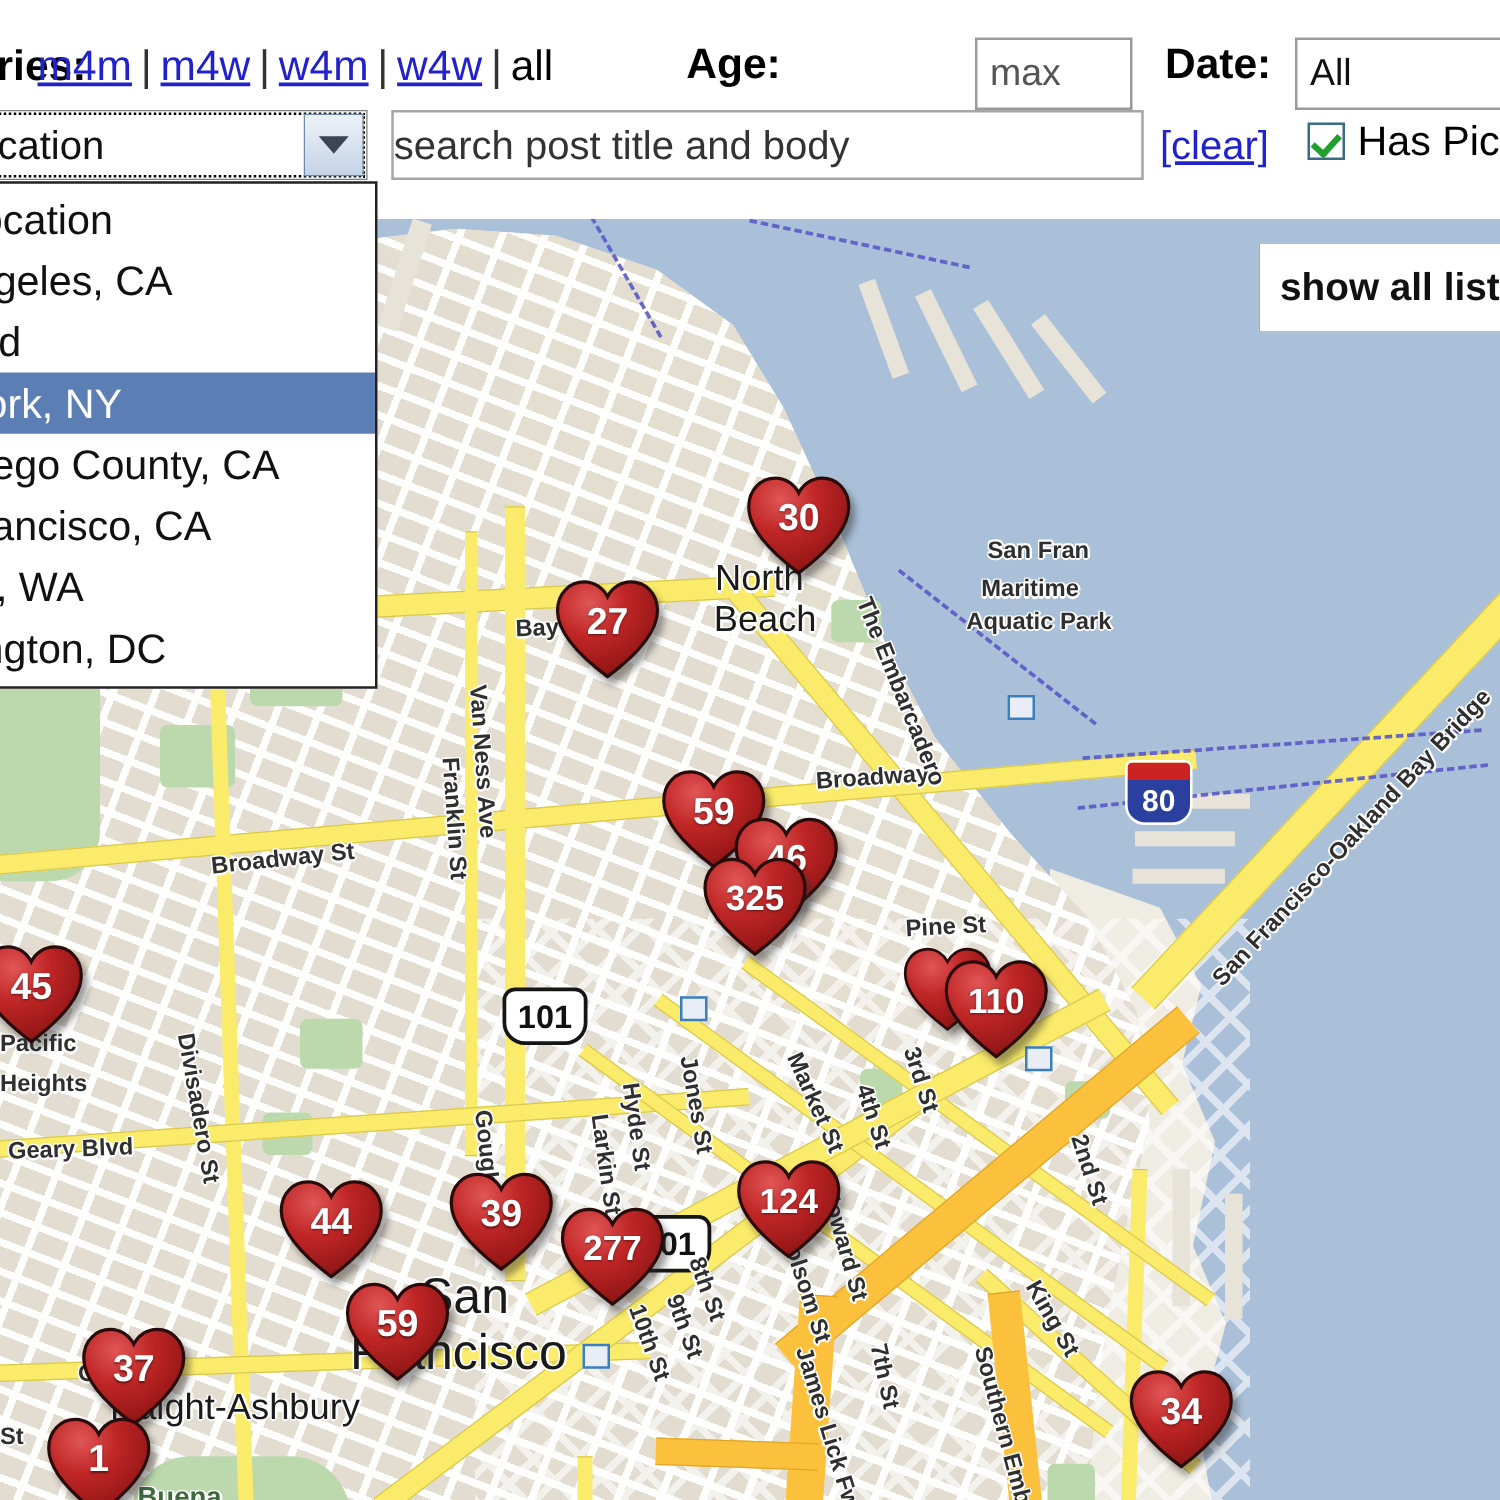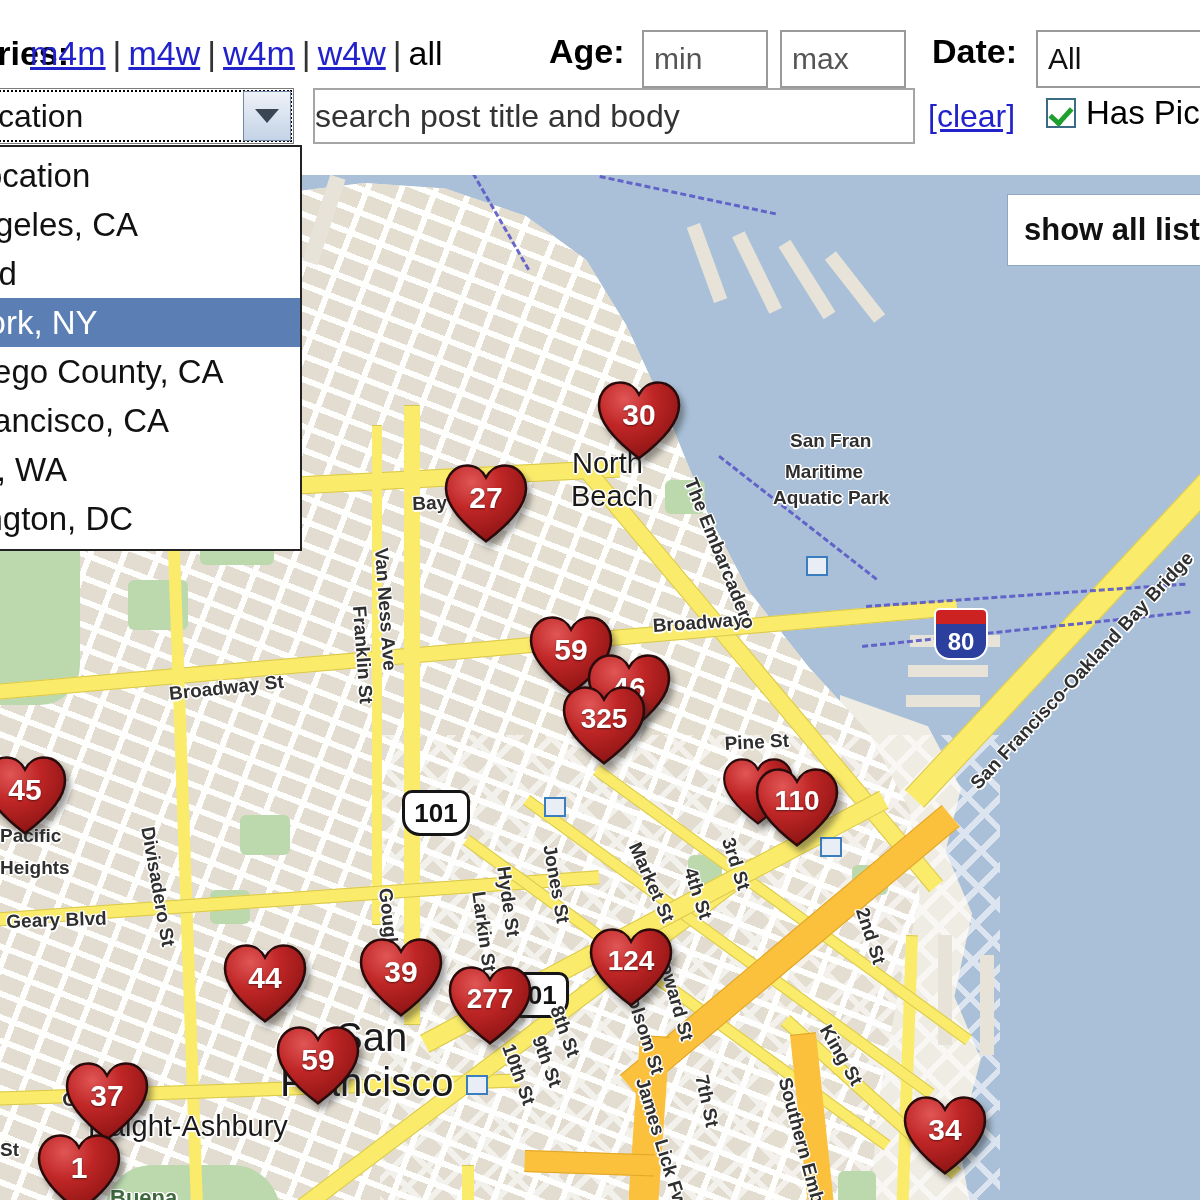--- a/index.html
+++ b/index.html
@@ -181,23 +181,20 @@
 
   <div class="header">
 
     <div class="row1">
       <div class="cats-label">Categories:</div>
       <div class="cat-links">
         <a href="#">m4m</a><span class="cat-sep">|</span><a href="#">m4w</a><span class="cat-sep">|</span><a href="#">w4m</a><span class="cat-sep">|</span><a href="#">w4w</a><span class="cat-sep">|</span><span class="cat-all">all</span>
       </div>
 
       <div class="age-label">Age:</div>
-      <div class="tf tf-min">
-          <span>min</span>
-        </div>
       <div class="tf tf-max">
           <span>max</span>
         </div>
 
       <div class="date-label">Date:</div>
       <div class="tf tf-date">
           <span>All</span>
         </div>
     </div>
 
@@ -287,21 +284,21 @@
     <div class="ferry" style="left:600px;top:0px;width:180px;transform:rotate(12deg);"></div>
 
     <div class="transit-icon" style="left:806px;top:381px;"></div>
     <div class="transit-icon" style="left:628px;top:502px;"></div>
     <div class="transit-icon" style="left:544px;top:622px;"></div>
     <div class="transit-icon" style="left:820px;top:662px;"></div>
     <div class="transit-icon" style="left:466px;top:900px;"></div>
 
     <div class="shield-us" style="left:402px;top:615px;">101</div>
     <div class="shield-us" style="left:501px;top:797px;">101</div>
-    <div class="shield-i" style="left:934px;top:433px;text-align:right;">80</div>
+    <div class="shield-i" style="left:900px;top:433px;text-align:right;">80</div>
 
     <div id="street-labels">
         <div class="mlabel" style="left: 412px; top: 318px; transform: rotate(-2deg);">Bay</div>
         <div class="mlabel" style="left: 652px; top: 440px; transform: rotate(-4deg);">Broadway</div>
         <div class="mlabel" style="left: 168px; top: 508px; transform: rotate(-6deg);">Broadway St</div>
         <div class="mlabel" style="left: 700px; top: 300px; transform: rotate(68deg);">The Embarcadero</div>
         <div class="mlabel" style="left: 966px; top: 604px; transform: rotate(-47deg);">San Francisco-Oakland Bay Bridge</div>
         <div class="mlabel" style="left: 392px; top: 372px; transform: rotate(86deg);">Van Ness Ave</div>
         <div class="mlabel" style="left: 370px; top: 430px; transform: rotate(86deg);">Franklin St</div>
         <div class="mlabel" style="left: 158px; top: 650px; transform: rotate(80deg);">Divisadero St</div>

